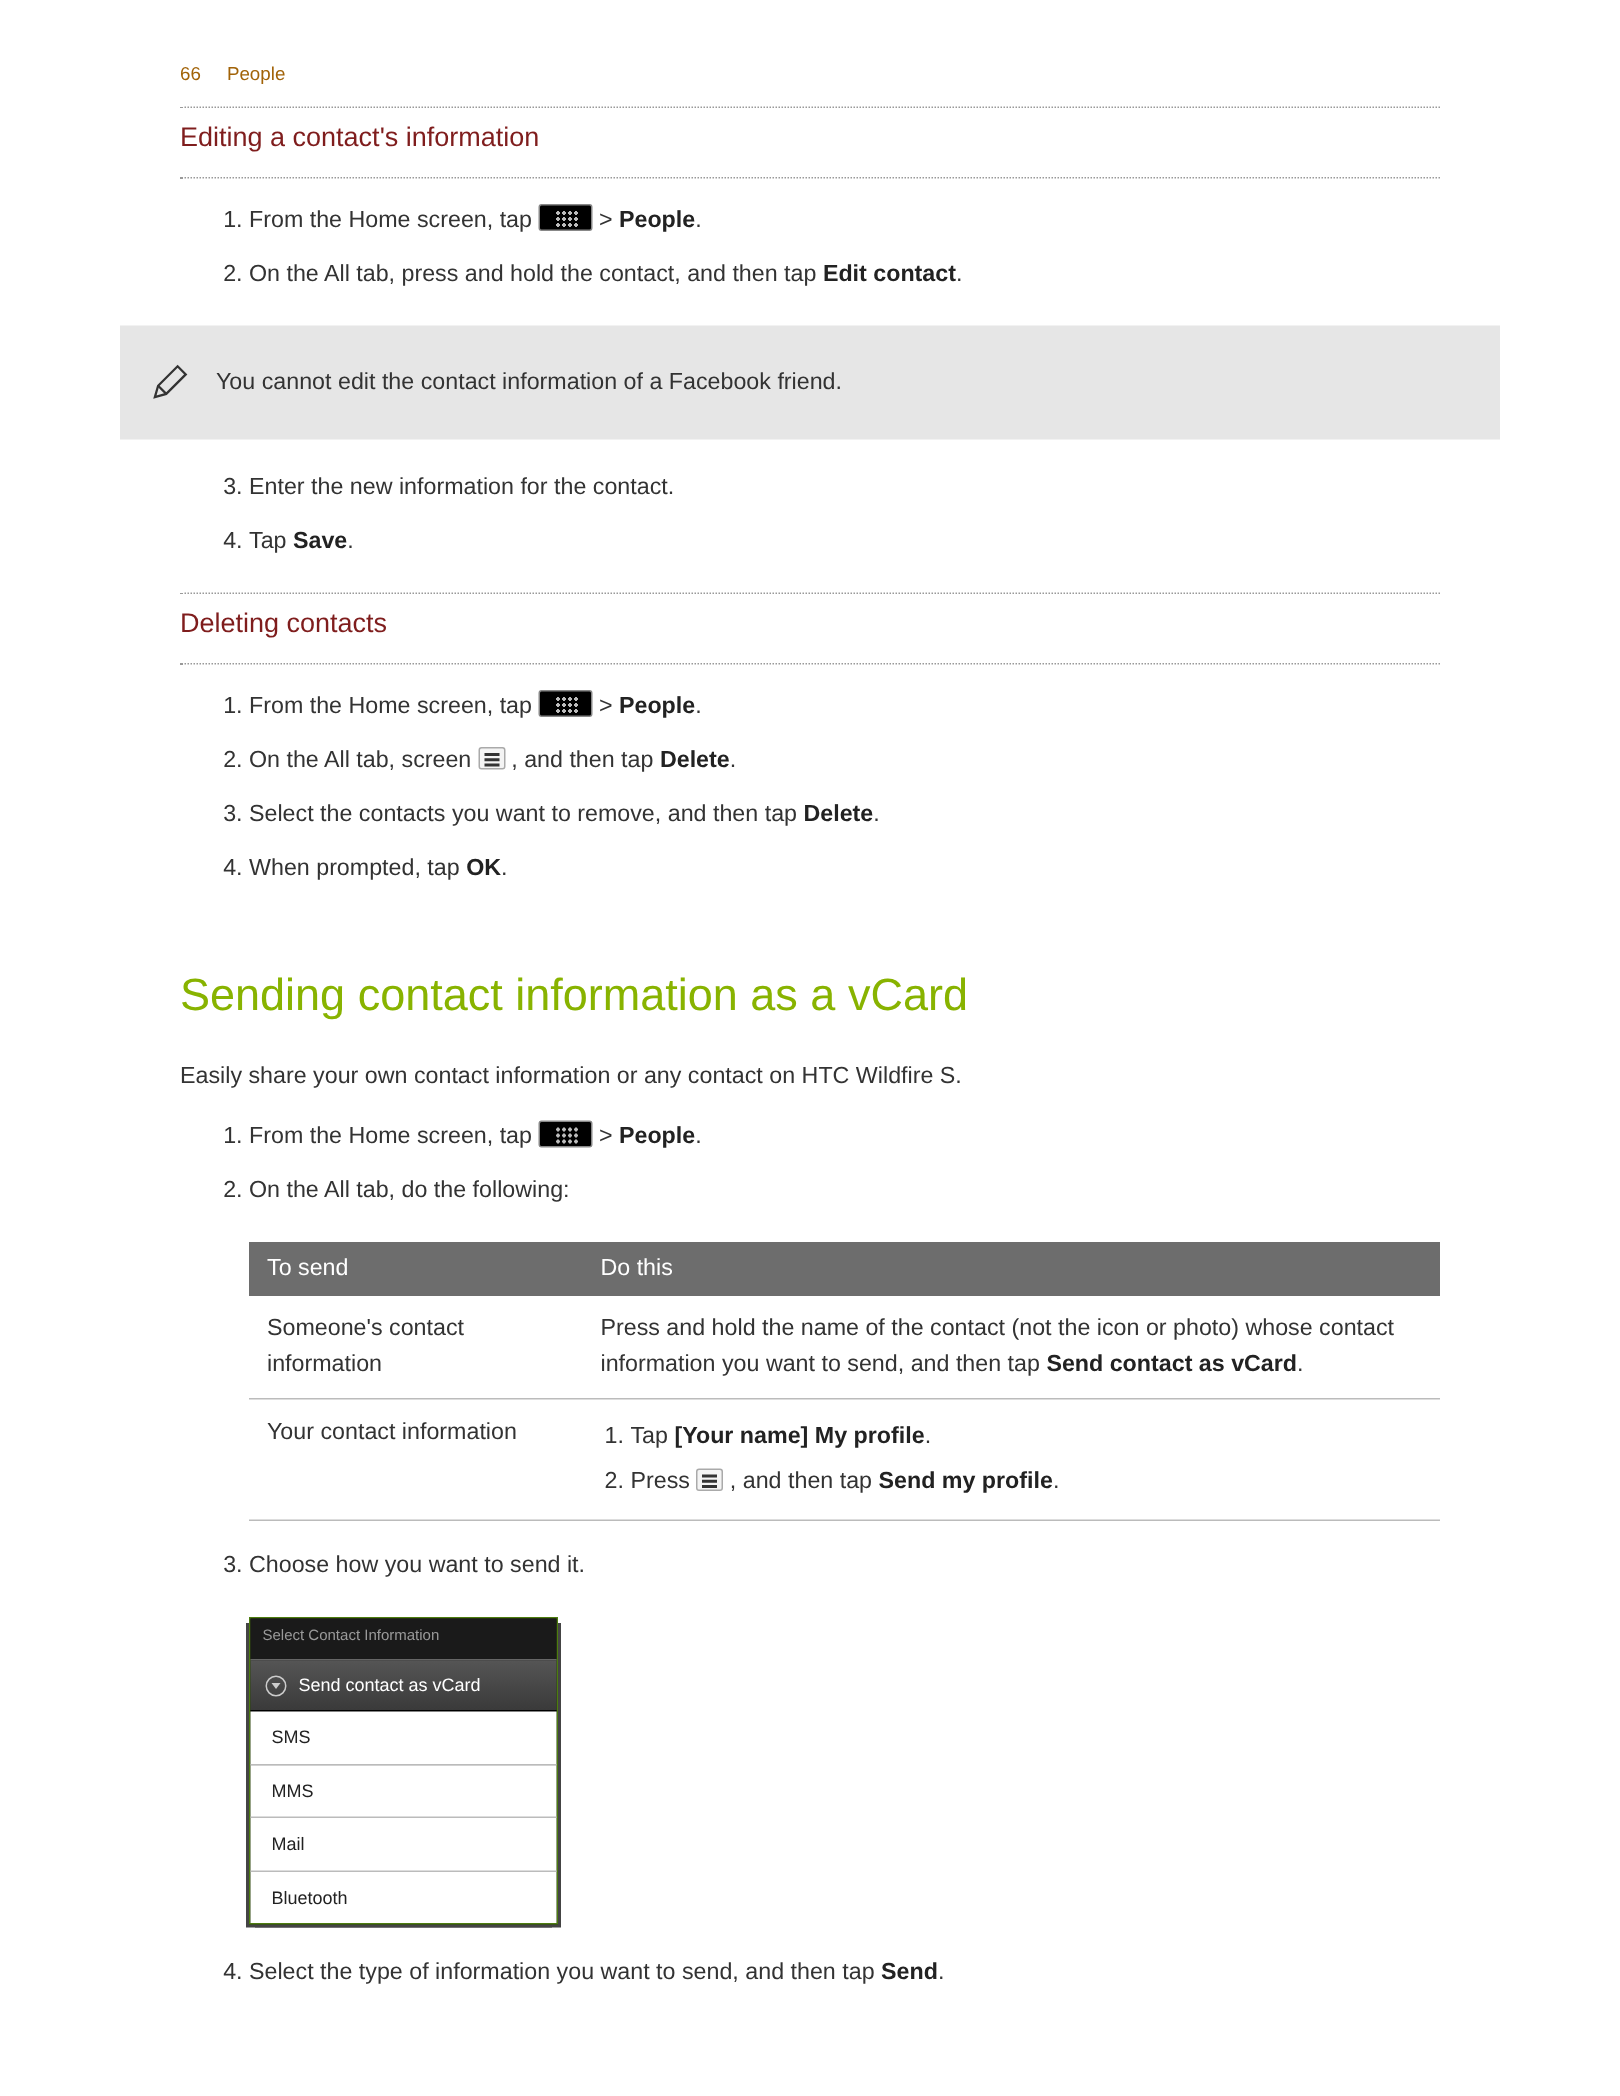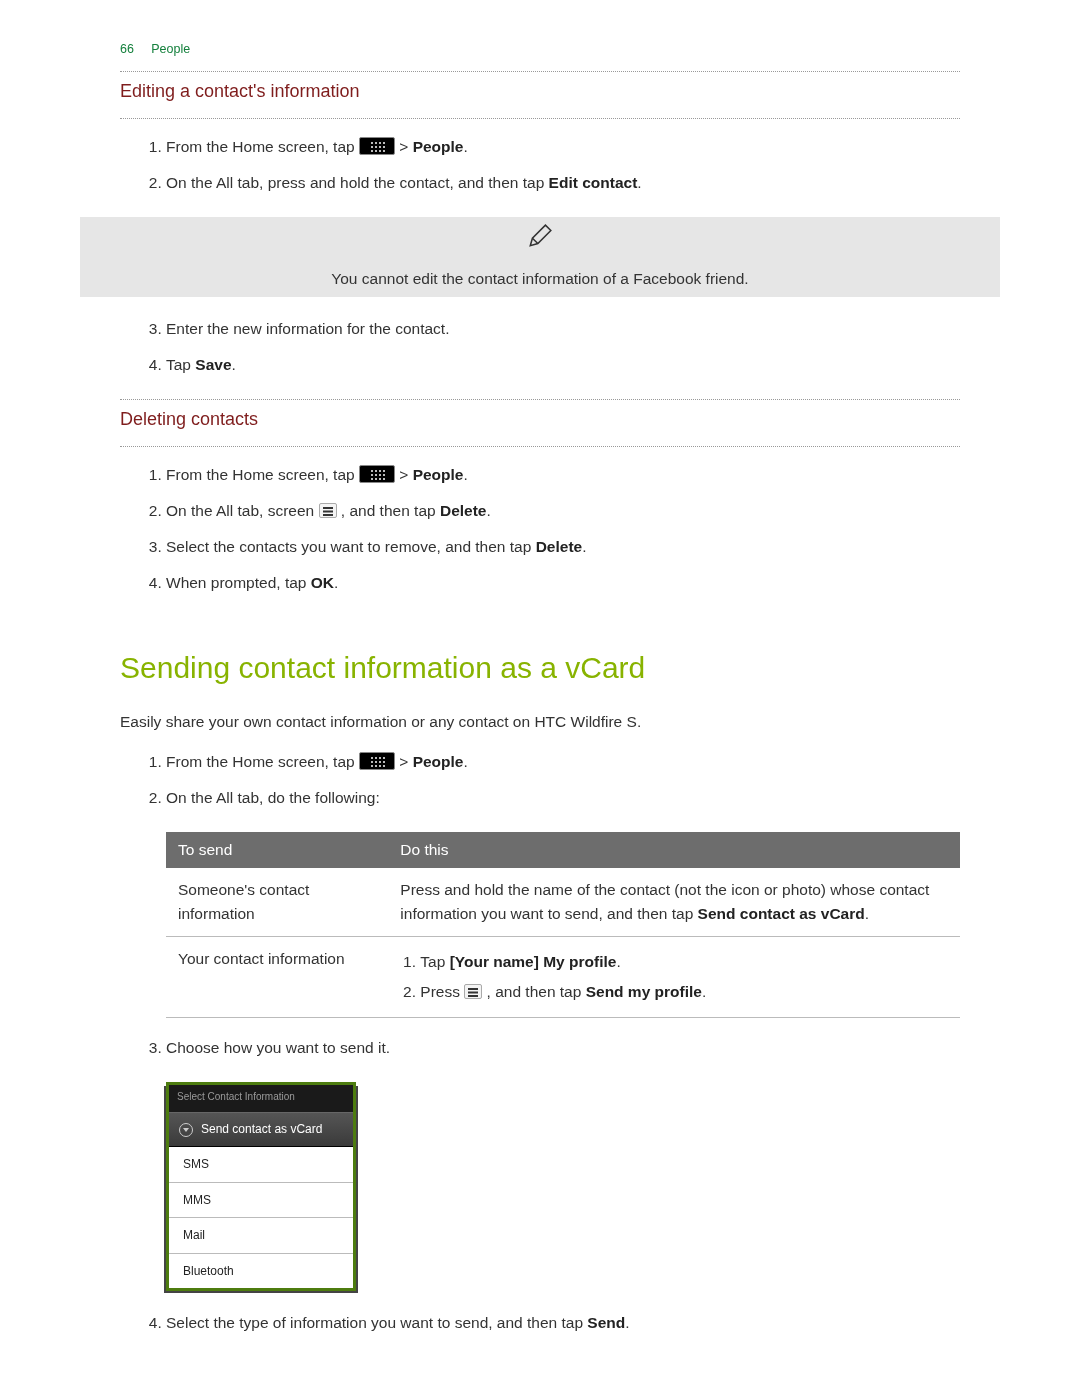--- a/index.html
+++ b/index.html
@@ -7,21 +7,21 @@
     font-family: "Segoe UI", "Helvetica Neue", Arial, sans-serif;
     font-size: 15.5px;
     line-height: 1.55;
     color: #333;
     background: #fff;
     width: 1080px;
     padding: 40px 120px 60px 120px;
   }
   .page-num-line {
     font-size: 12.5px;
-    color: #15803d;
+    color: #a16207;
   }
   .dotted-rule {
     border: none;
     border-top: 1.5px dotted #999;
     margin: 12px 0 6px 0;
   }
   h3.section-sub {
     color: #7f1d1d;
     font-weight: 400;
     font-size: 18px;
@@ -62,23 +62,22 @@
     content: ""; position: absolute;
     left: 3px; right: 3px; top: 3px; height: 2px;
     background: #333;
     box-shadow: 0 3.5px 0 #333, 0 7px 0 #333;
   }
   .note-box {
     background: #e6e6e6;
     display: flex;
     align-items: center;
     gap: 18px;
-    padding: 6px 20px;
+    padding: 25px 20px;
     margin: 8px -40px 14px -40px;
-    flex-direction: column;
   }
   .pencil-icon { width: 26px; height: 26px; flex: 0 0 auto; }
   h2.section-main {
     color: #88b300;
     font-weight: 400;
     font-size: 30px;
     margin: 44px 0 18px 0;
   }
   p.intro { margin-bottom: 10px; }
   table.do-table {
@@ -101,23 +100,23 @@
     vertical-align: top;
   }
   table.do-table td:first-child { width: 28%; }
   ol.inner-steps {
     list-style: decimal;
     padding-left: 20px;
   }
   ol.inner-steps li { padding: 3px 0; }
   
   .phone-dialog {
-    width: 190px;
+    width: 206px;
     margin-left: 46px;
-    border: 3px solid #4d7c0f;
+    border: 1px solid #4d7c0f;
     background: #111;
     font-size: 12px;
     box-shadow: 3px 3px 0 -1px #444, -3px 3px 0 -1px #444;
     margin-bottom: 14px;
   }
   .phone-dialog .dlg-title {
     color: #9a9a9a;
     font-size: 10px;
     padding: 4px 8px 8px 8px;
     background: #1a1a1a;

